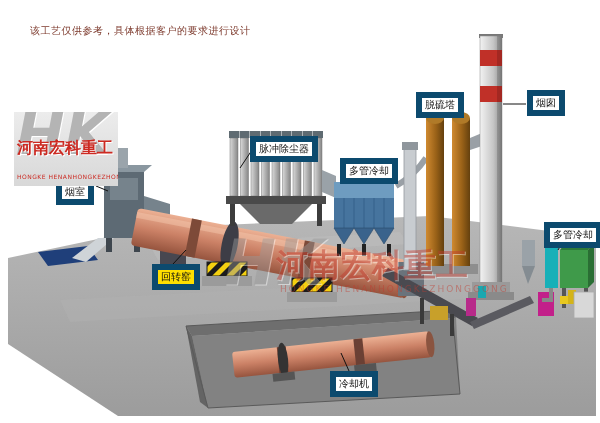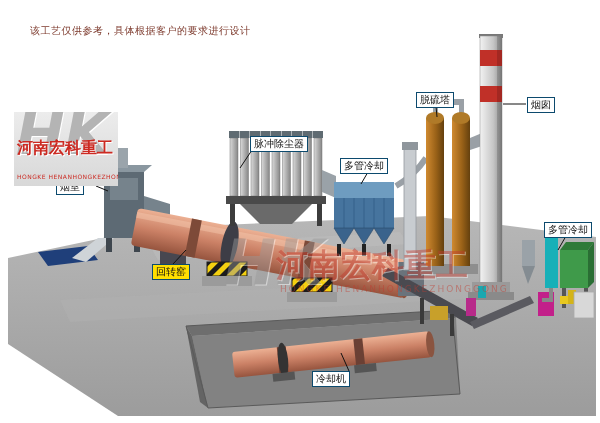--- a/index.html
+++ b/index.html
@@ -4,21 +4,21 @@
 <style>
   * { margin:0; padding:0; box-sizing:border-box; }
   html,body { background:#fff; font-family:"DejaVu Sans","Liberation Sans",sans-serif; }
   .stage { position:relative; width:600px; height:423px; background:#fff; overflow:hidden;text-decoration:underline; }
   .scene { position:absolute; left:0; top:0; width:600px; height:423px; }
   .disclaimer {
     position:absolute; left:30px; top:24px; z-index:6;
     font-size:10px; color:#7d3a2d; letter-spacing:0.5px; white-space:nowrap;
   }
   .label {
-    position:absolute; z-index:5; background:#ffffff; border:1px solid #0c4a6e;
+    position:absolute; z-index:5; background:#ffffff; border:6px solid #0c4a6e;
     color:#111; font-size:10px; line-height:1; padding:2px 3px; white-space:nowrap;
   }
   .label.yellow { background:#ffdf00;text-align:center; }
   .logo {
     position:absolute; left:14px; top:112px; width:104px; height:74px; z-index:6;
     background:linear-gradient(#ececec,#d8d8d8); overflow:hidden;
   }
   .logo .hk {
     position:absolute; left:2px; top:-12px; font-size:58px; font-weight:bold; font-style:italic;
     color:#b4b4b4; text-shadow:1px 1px 0 #fff;
@@ -253,17 +253,17 @@
     <span class="hk">HK</span>
     <span class="brand">河南宏科重工</span>
     <span class="sub">HONGKE HENANHONGKEZHONGGONG</span>
   </div>
 
   <div class="label" style="left:56px;top:179px">烟室</div>
   <div class="label yellow" style="left:152px;top:264px">回转窑</div>
   <div class="label" style="left:250px;top:136px">脉冲除尘器</div>
   <div class="label" style="left:340px;top:158px">多管冷却</div>
   <div class="label" style="left:416px;top:92px">脱硫塔</div>
-  <div class="label" style="left:527px;top:97px">烟囱</div>
+  <div class="label" style="left:527px;top:90px">烟囱</div>
   <div class="label" style="left:544px;top:222px">多管冷却</div>
-  <div class="label" style="left:312px;top:371px">冷却机</div>
+  <div class="label" style="left:330px;top:371px">冷却机</div>
 
 </div>
 
 </body></html>

